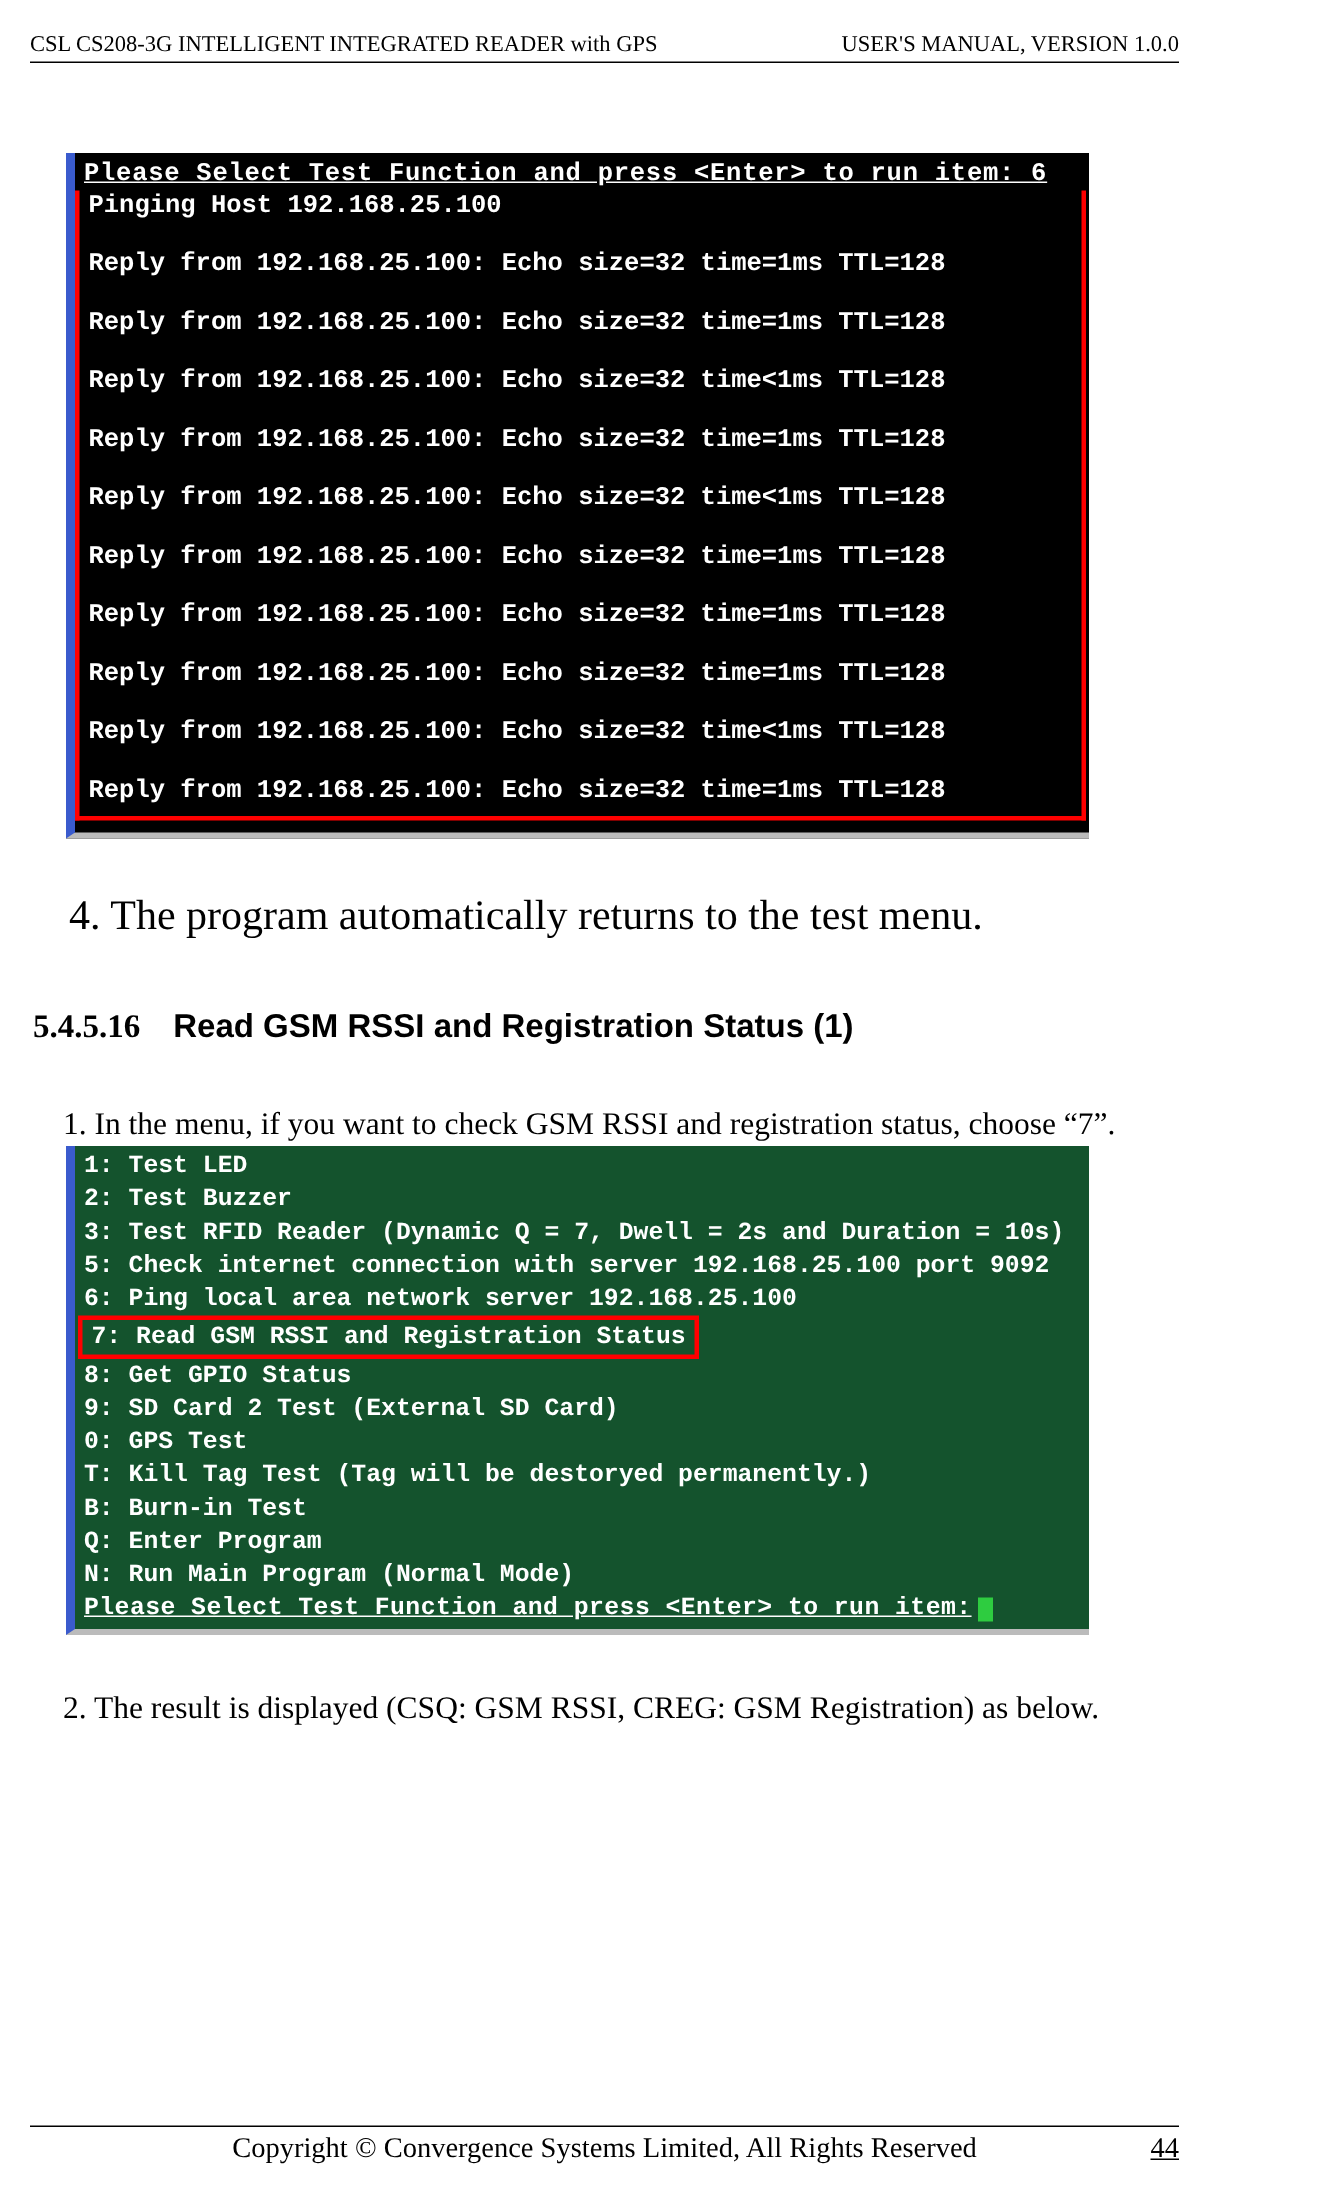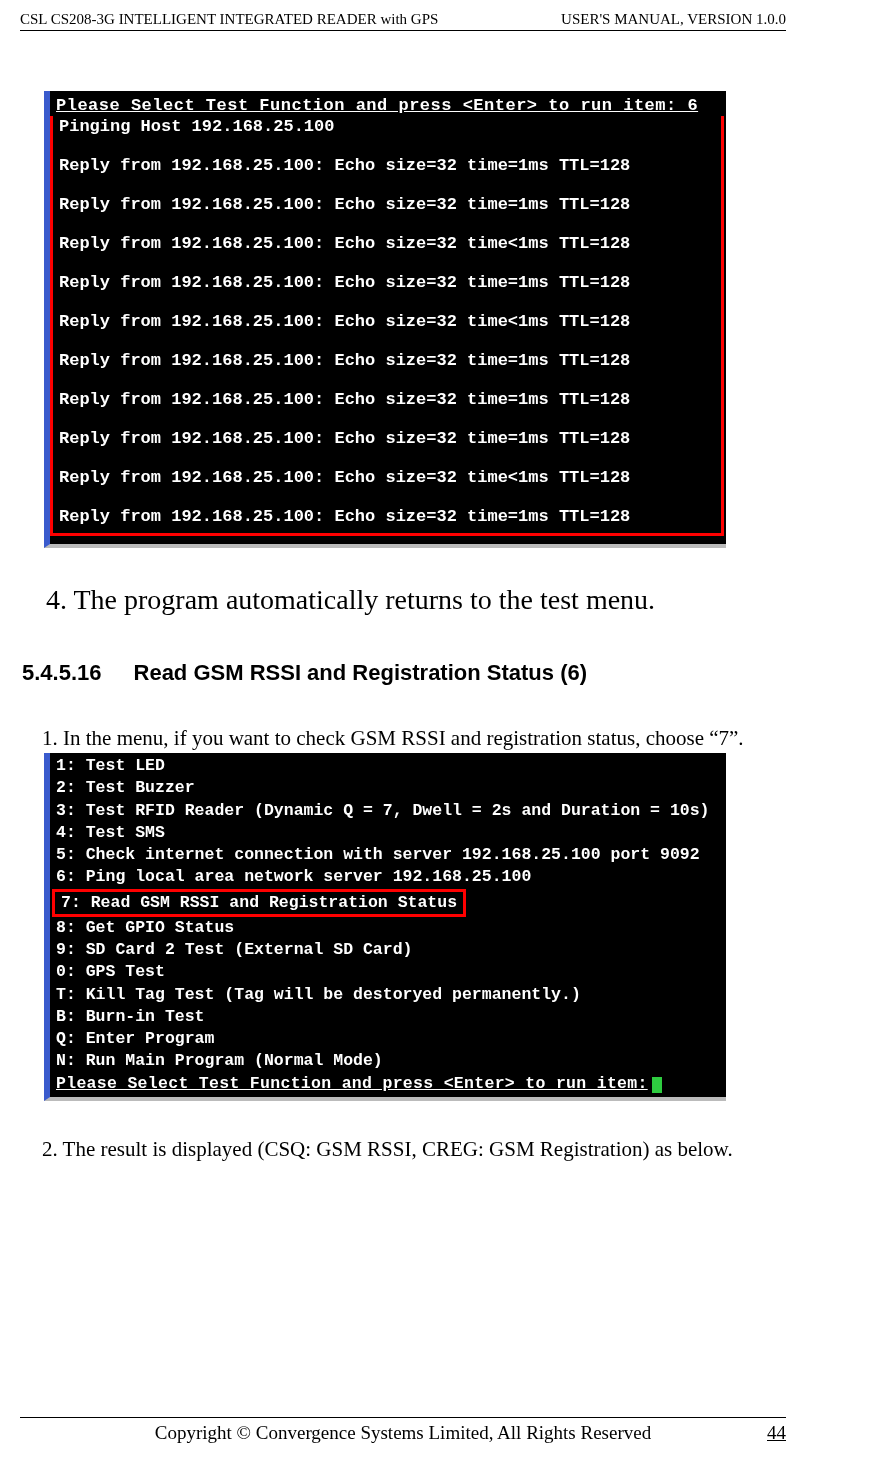--- a/index.html
+++ b/index.html
@@ -8,21 +8,21 @@
     font-family: "Times New Roman", Times, serif;
     background: #fff;
     color: #000;
     width: 886px;
   }
   .page {
     width: 806px;
     height: 1462px;
     position: relative;
     box-sizing: border-box;
-    padding: 5px 20px;
+    padding: 16px 20px;
   }
   .header-row {
     display: flex;
     justify-content: space-between;
     font-size: 15px;
     padding: 6px 0 2px 0;
     border-bottom: 1.5px solid #000;
   }
   .footer-row {
     position: absolute;
@@ -88,21 +88,21 @@
     padding: 2px 6px;
     white-space: pre;
   }
   .term1-wrap {
     position: relative;
   }
 
   
   .terminal2 {
     font-family: "Courier New", Courier, monospace;
-    background: #000000;
+    background: #14532d;
     color: #fff;
     border-left: 6px solid #3a5bcd;
     border-bottom: 4px solid #bbb;
     margin-left: 24px;
     margin-right: 60px;
     font-size: 16.5px;
     line-height: 1.35;
     font-weight: bold;
     padding: 2px 0 2px 0;
     position: relative;
@@ -145,21 +145,22 @@
   }
 
   .section-heading {
     font-family: Arial, Helvetica, sans-serif;
     font-weight: bold;
     font-size: 22px;
     margin: 44px 0 0 2px;
   }
   .section-num {
     display: inline-block;
-    margin-right: 32px;
+    margin-right: 22px;
+    font-family: Liberation Serif, serif;
   }
 </style>
 </head>
 <body>
 
 <div class="page">
   <div class="header-row">
     <span>CSL CS208-3G INTELLIGENT INTEGRATED READER with GPS</span>
     <span>USER'S  MANUAL,  VERSION  1.0.0</span>
   </div>
@@ -189,30 +190,29 @@
         <div class="spacer"></div>
         <div class="tline">Reply from 192.168.25.100: Echo size=32 time&lt;1ms TTL=128</div>
         <div class="spacer"></div>
         <div class="tline">Reply from 192.168.25.100: Echo size=32 time=1ms TTL=128</div>
       </div>
     </div>
 
     <div class="body-text">4. The program automatically returns to the test menu.</div>
 
     <div class="section-heading">
-      <span class="section-num">5.4.5.16</span><span>Read GSM RSSI and Registration Status (6)</span>
+      <span class="section-num">5.4.5.16</span><span>Read GSM RSSI and Registration Status (1)</span>
     </div>
 
     <div class="body-text2">1. In the menu, if you want to check GSM RSSI and registration status, choose “7”.</div>
 
     <div class="terminal2">
       <div class="t2line">1: Test LED</div>
       <div class="t2line">2: Test Buzzer</div>
       <div class="t2line">3: Test RFID Reader (Dynamic Q = 7, Dwell = 2s and Duration = 10s)</div>
-      <div class="t2line">4: Test SMS</div>
       <div class="t2line">5: Check internet connection with server 192.168.25.100 port 9092</div>
       <div class="t2line">6: Ping local area network server 192.168.25.100</div>
       <div class="t2line hl-red">7: Read GSM RSSI and Registration Status</div>
       <div class="t2line">8: Get GPIO Status</div>
       <div class="t2line">9: SD Card 2 Test (External SD Card)</div>
       <div class="t2line">0: GPS Test</div>
       <div class="t2line">T: Kill Tag Test (Tag will be destoryed permanently.)</div>
       <div class="t2line"></div>
       <div class="t2line">B: Burn-in Test</div>
       <div class="t2line">Q: Enter Program</div>

